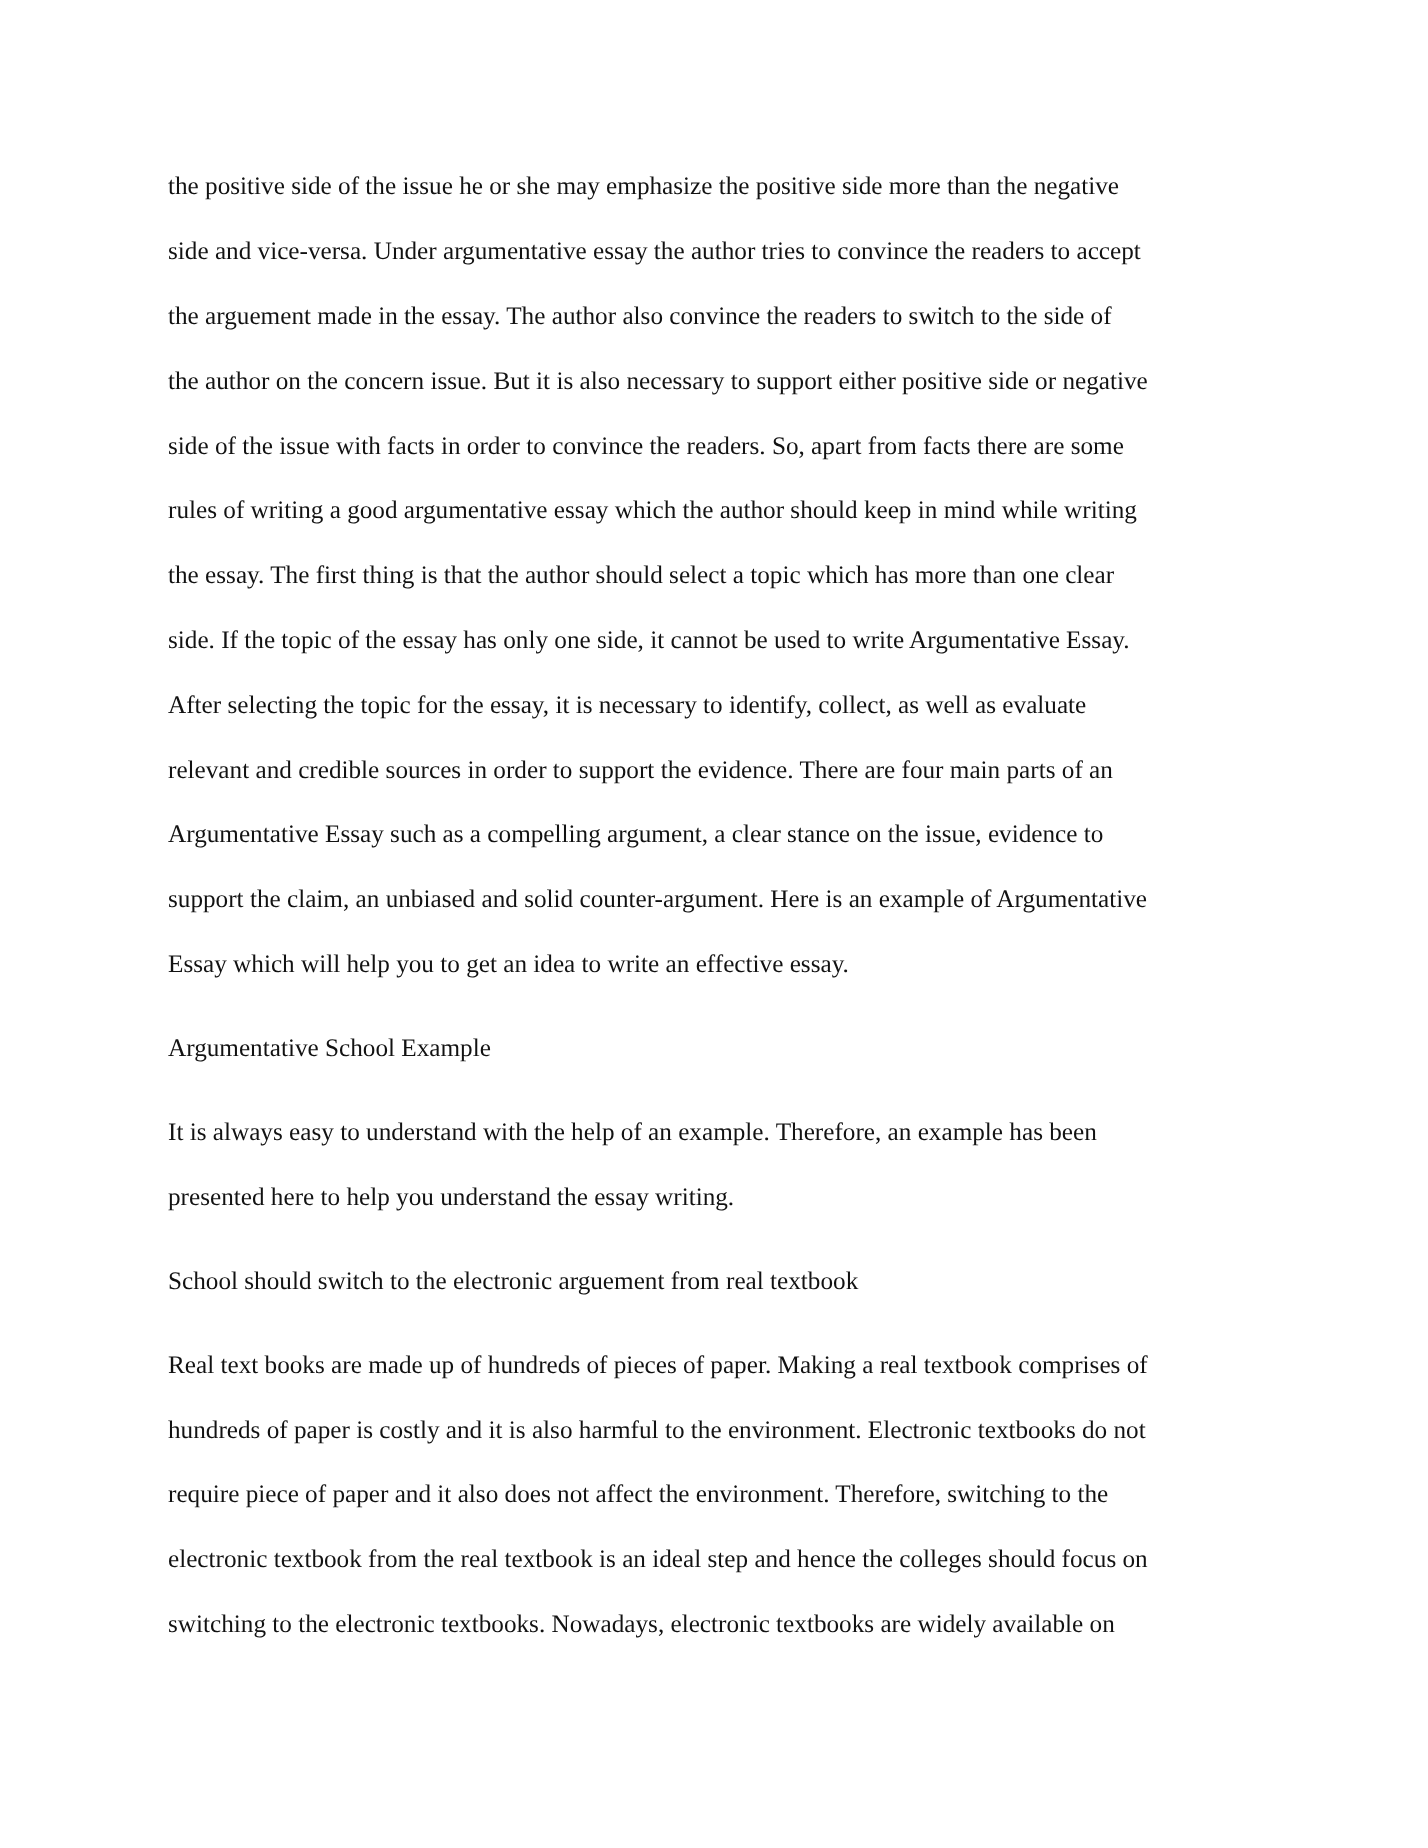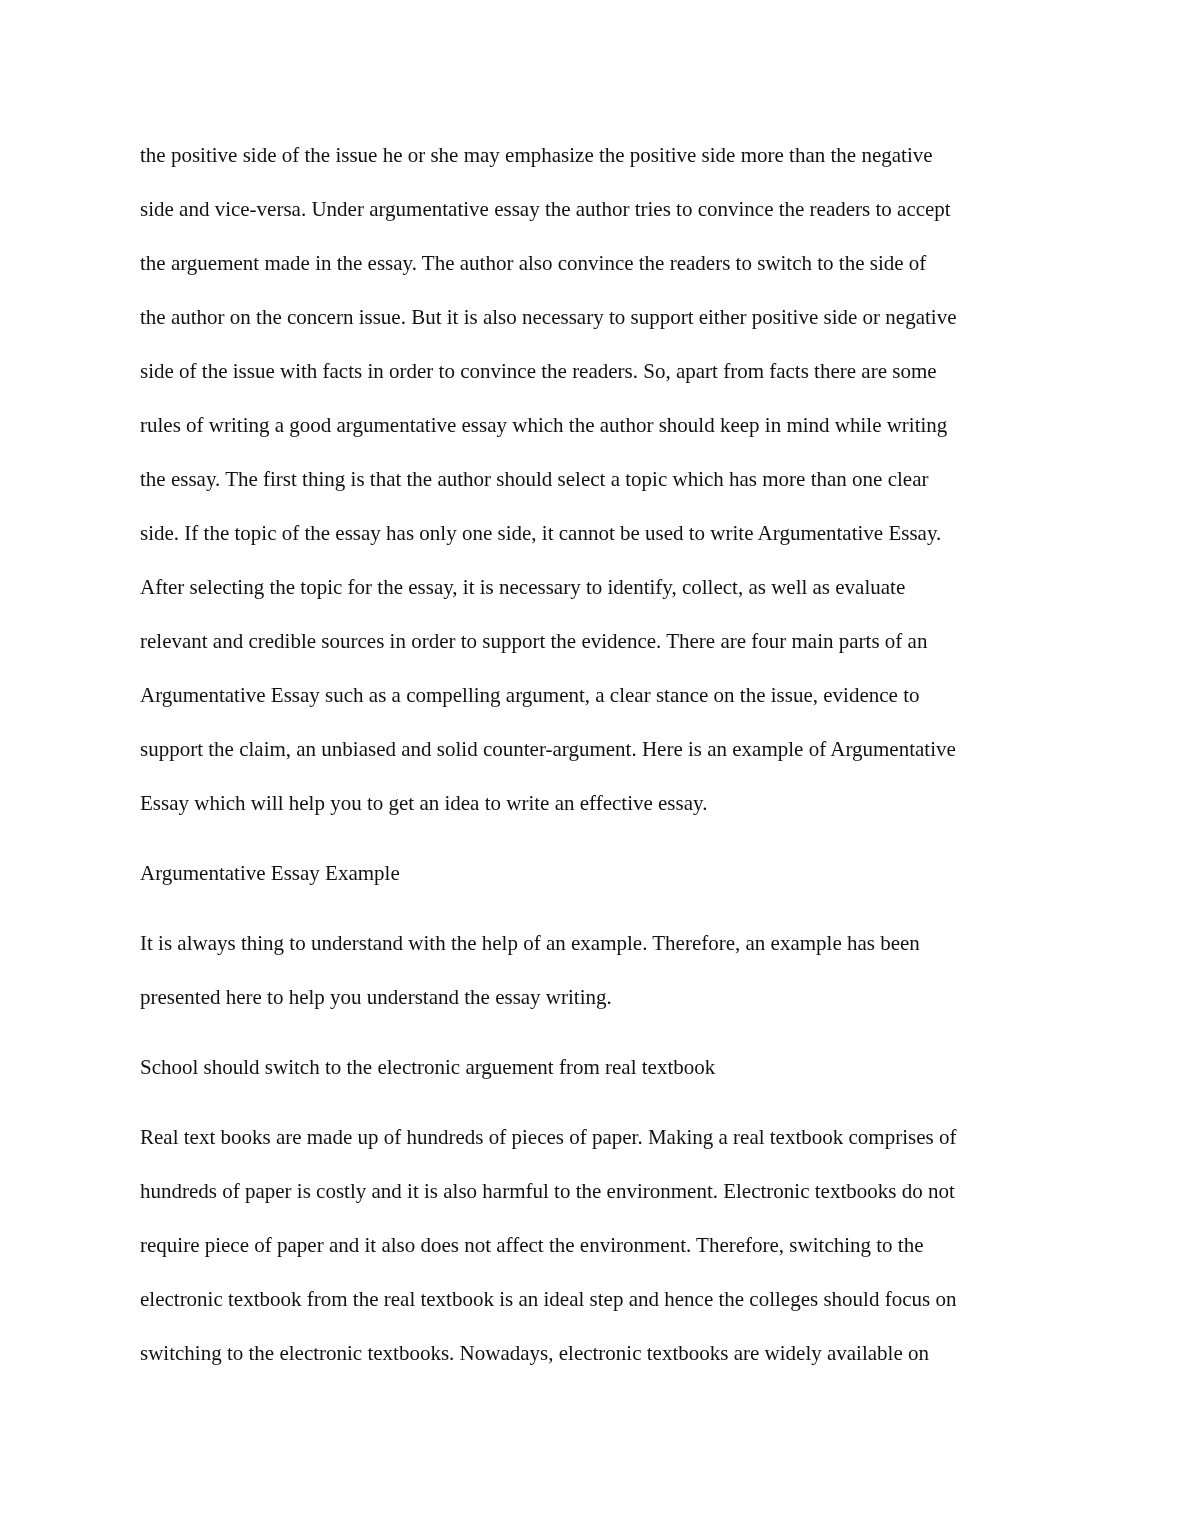--- a/index.html
+++ b/index.html
@@ -40,22 +40,22 @@
 the author on the concern issue. But it is also necessary to support either positive side or negative
 side of the issue with facts in order to convince the readers. So, apart from facts there are some
 rules of writing a good argumentative essay which the author should keep in mind while writing
 the essay. The first thing is that the author should select a topic which has more than one clear
 side. If the topic of the essay has only one side, it cannot be used to write Argumentative Essay.
 After selecting the topic for the essay, it is necessary to identify, collect, as well as evaluate
 relevant and credible sources in order to support the evidence. There are four main parts of an
 Argumentative Essay such as a compelling argument, a clear stance on the issue, evidence to
 support the claim, an unbiased and solid counter-argument. Here is an example of Argumentative
 Essay which will help you to get an idea to write an effective essay.</p>
-      <p>Argumentative Essay Example</p>
-      <p>It is always thing to understand with the help of an example. Therefore, an example has been
+      <p>Argumentative School Example</p>
+      <p>It is always easy to understand with the help of an example. Therefore, an example has been
 presented here to help you understand the essay writing.</p>
       <p>School should switch to the electronic arguement from real textbook</p>
       <p>Real text books are made up of hundreds of pieces of paper. Making a real textbook comprises of
 hundreds of paper is costly and it is also harmful to the environment. Electronic textbooks do not
 require piece of paper and it also does not affect the environment. Therefore, switching to the
 electronic textbook from the real textbook is an ideal step and hence the colleges should focus on
 switching to the electronic textbooks. Nowadays, electronic textbooks are widely available on</p>
     </div>
 </div>
 

